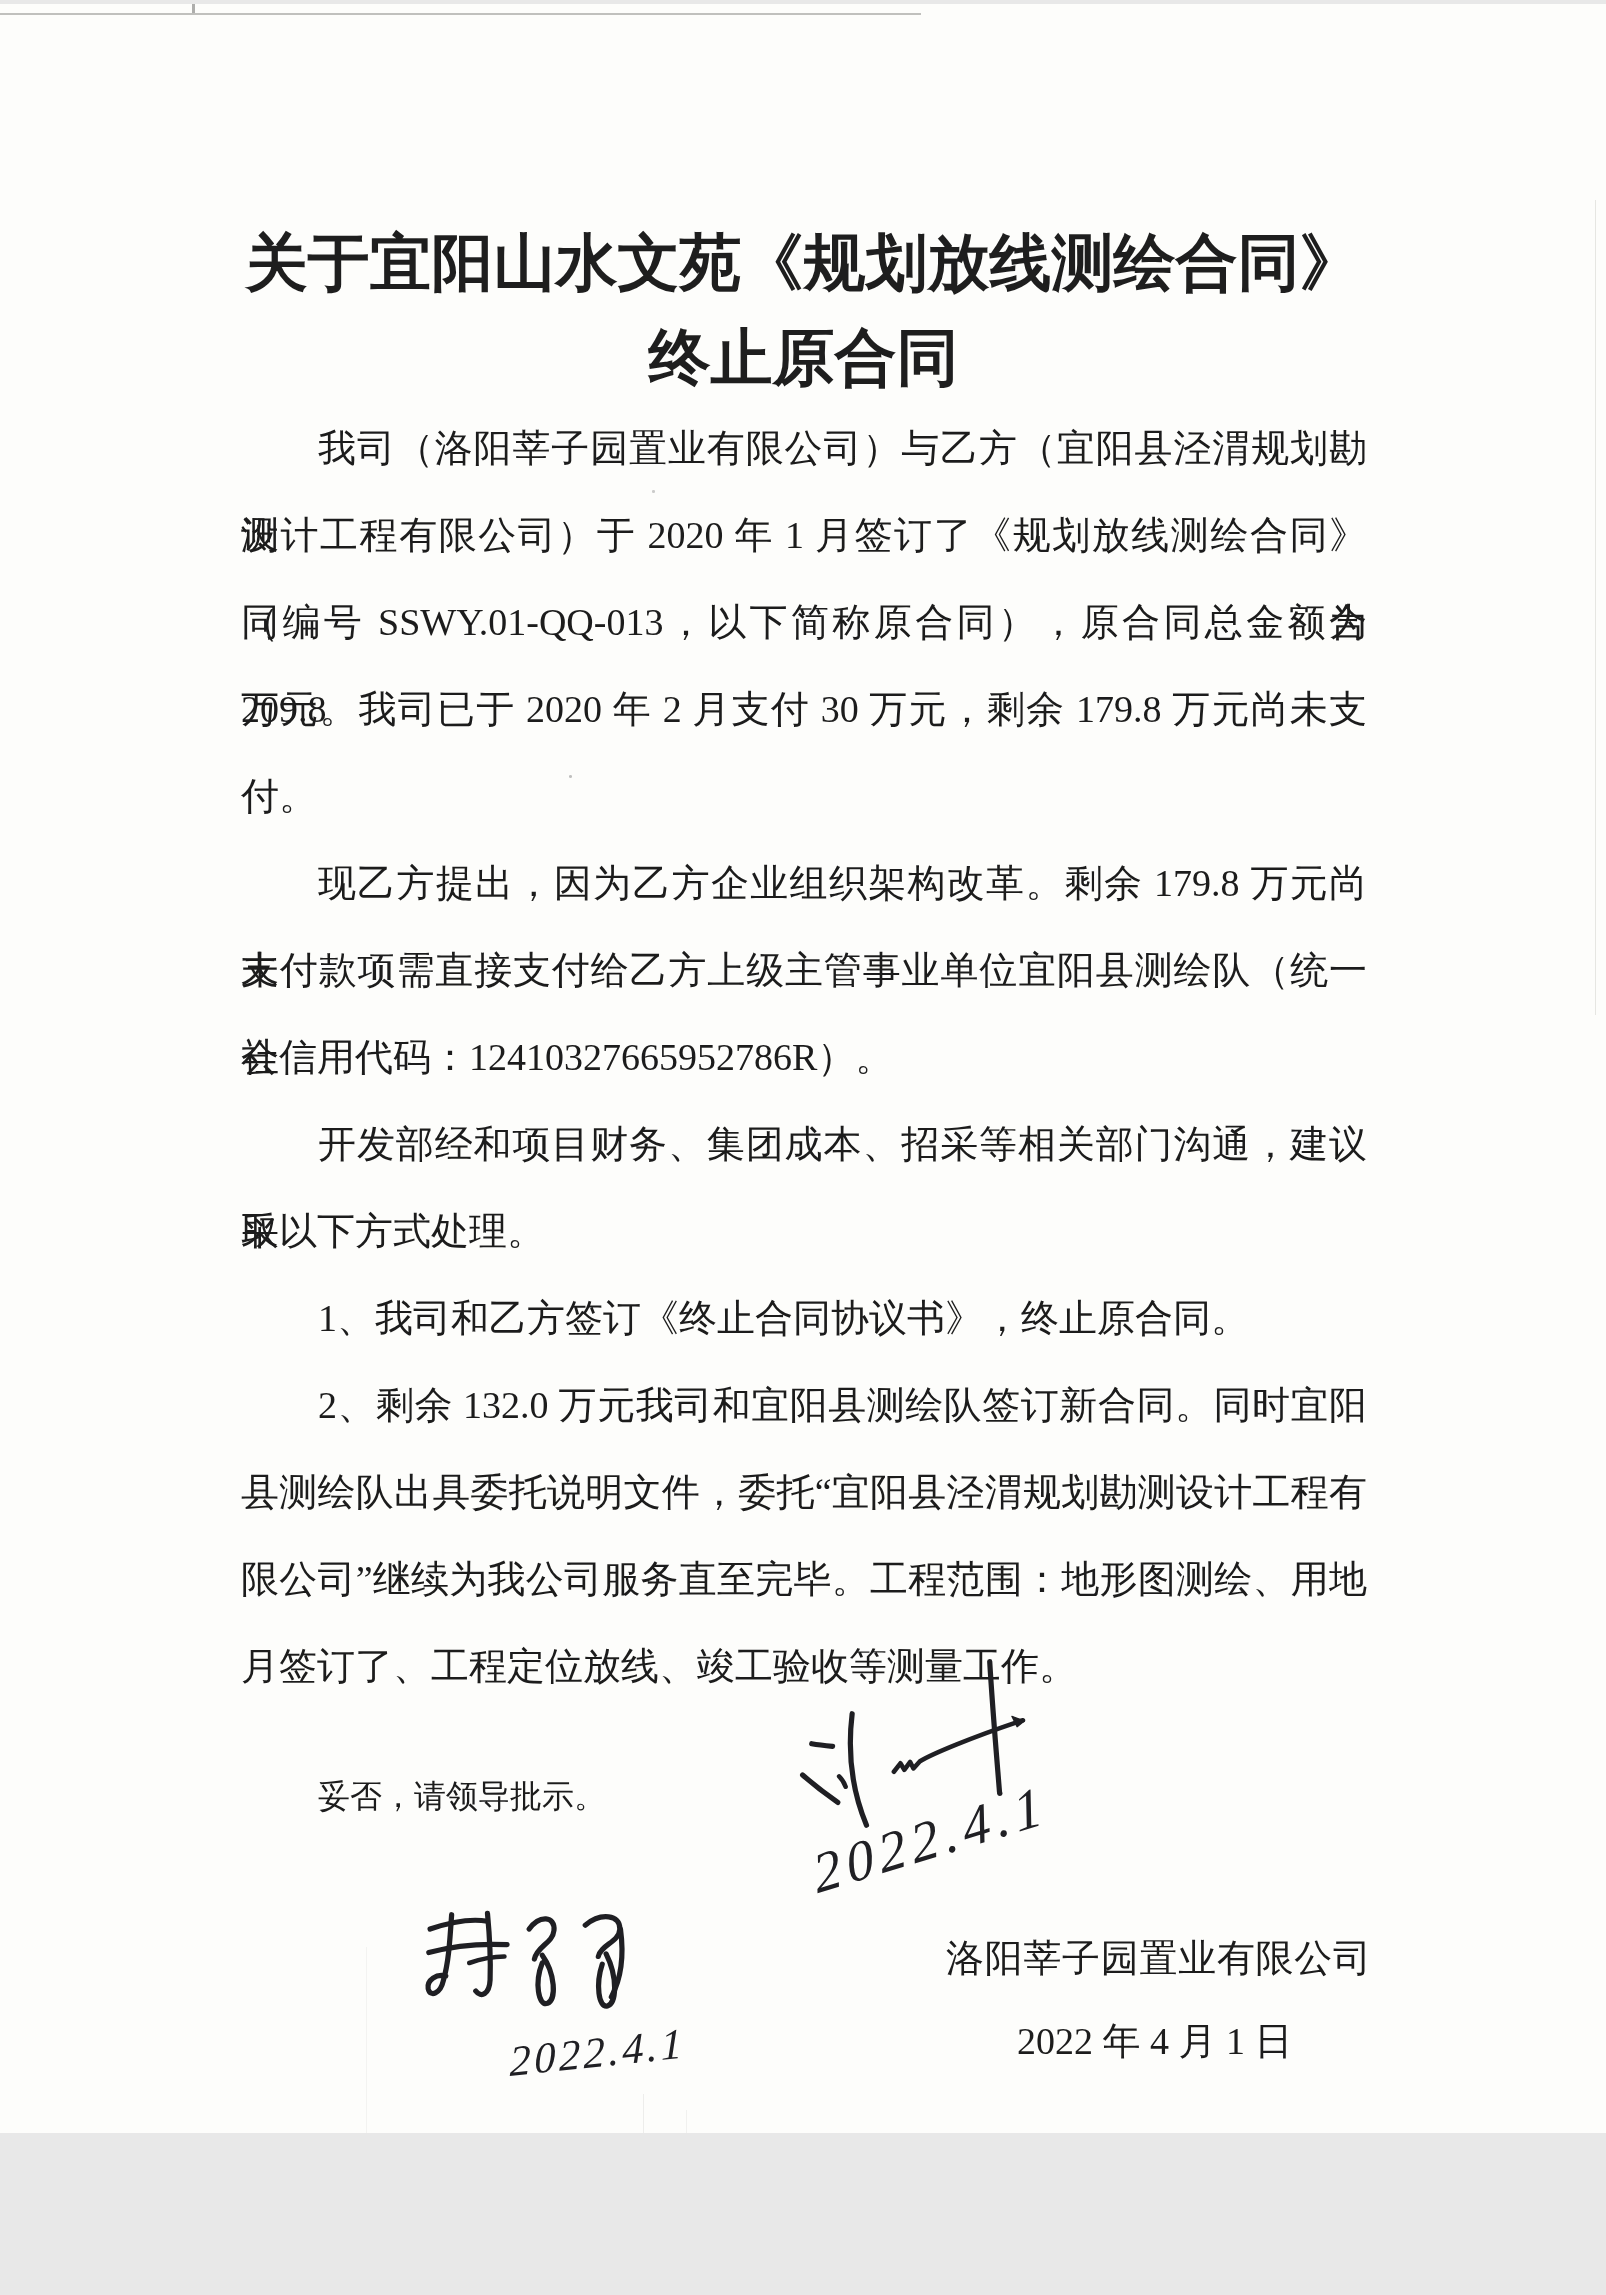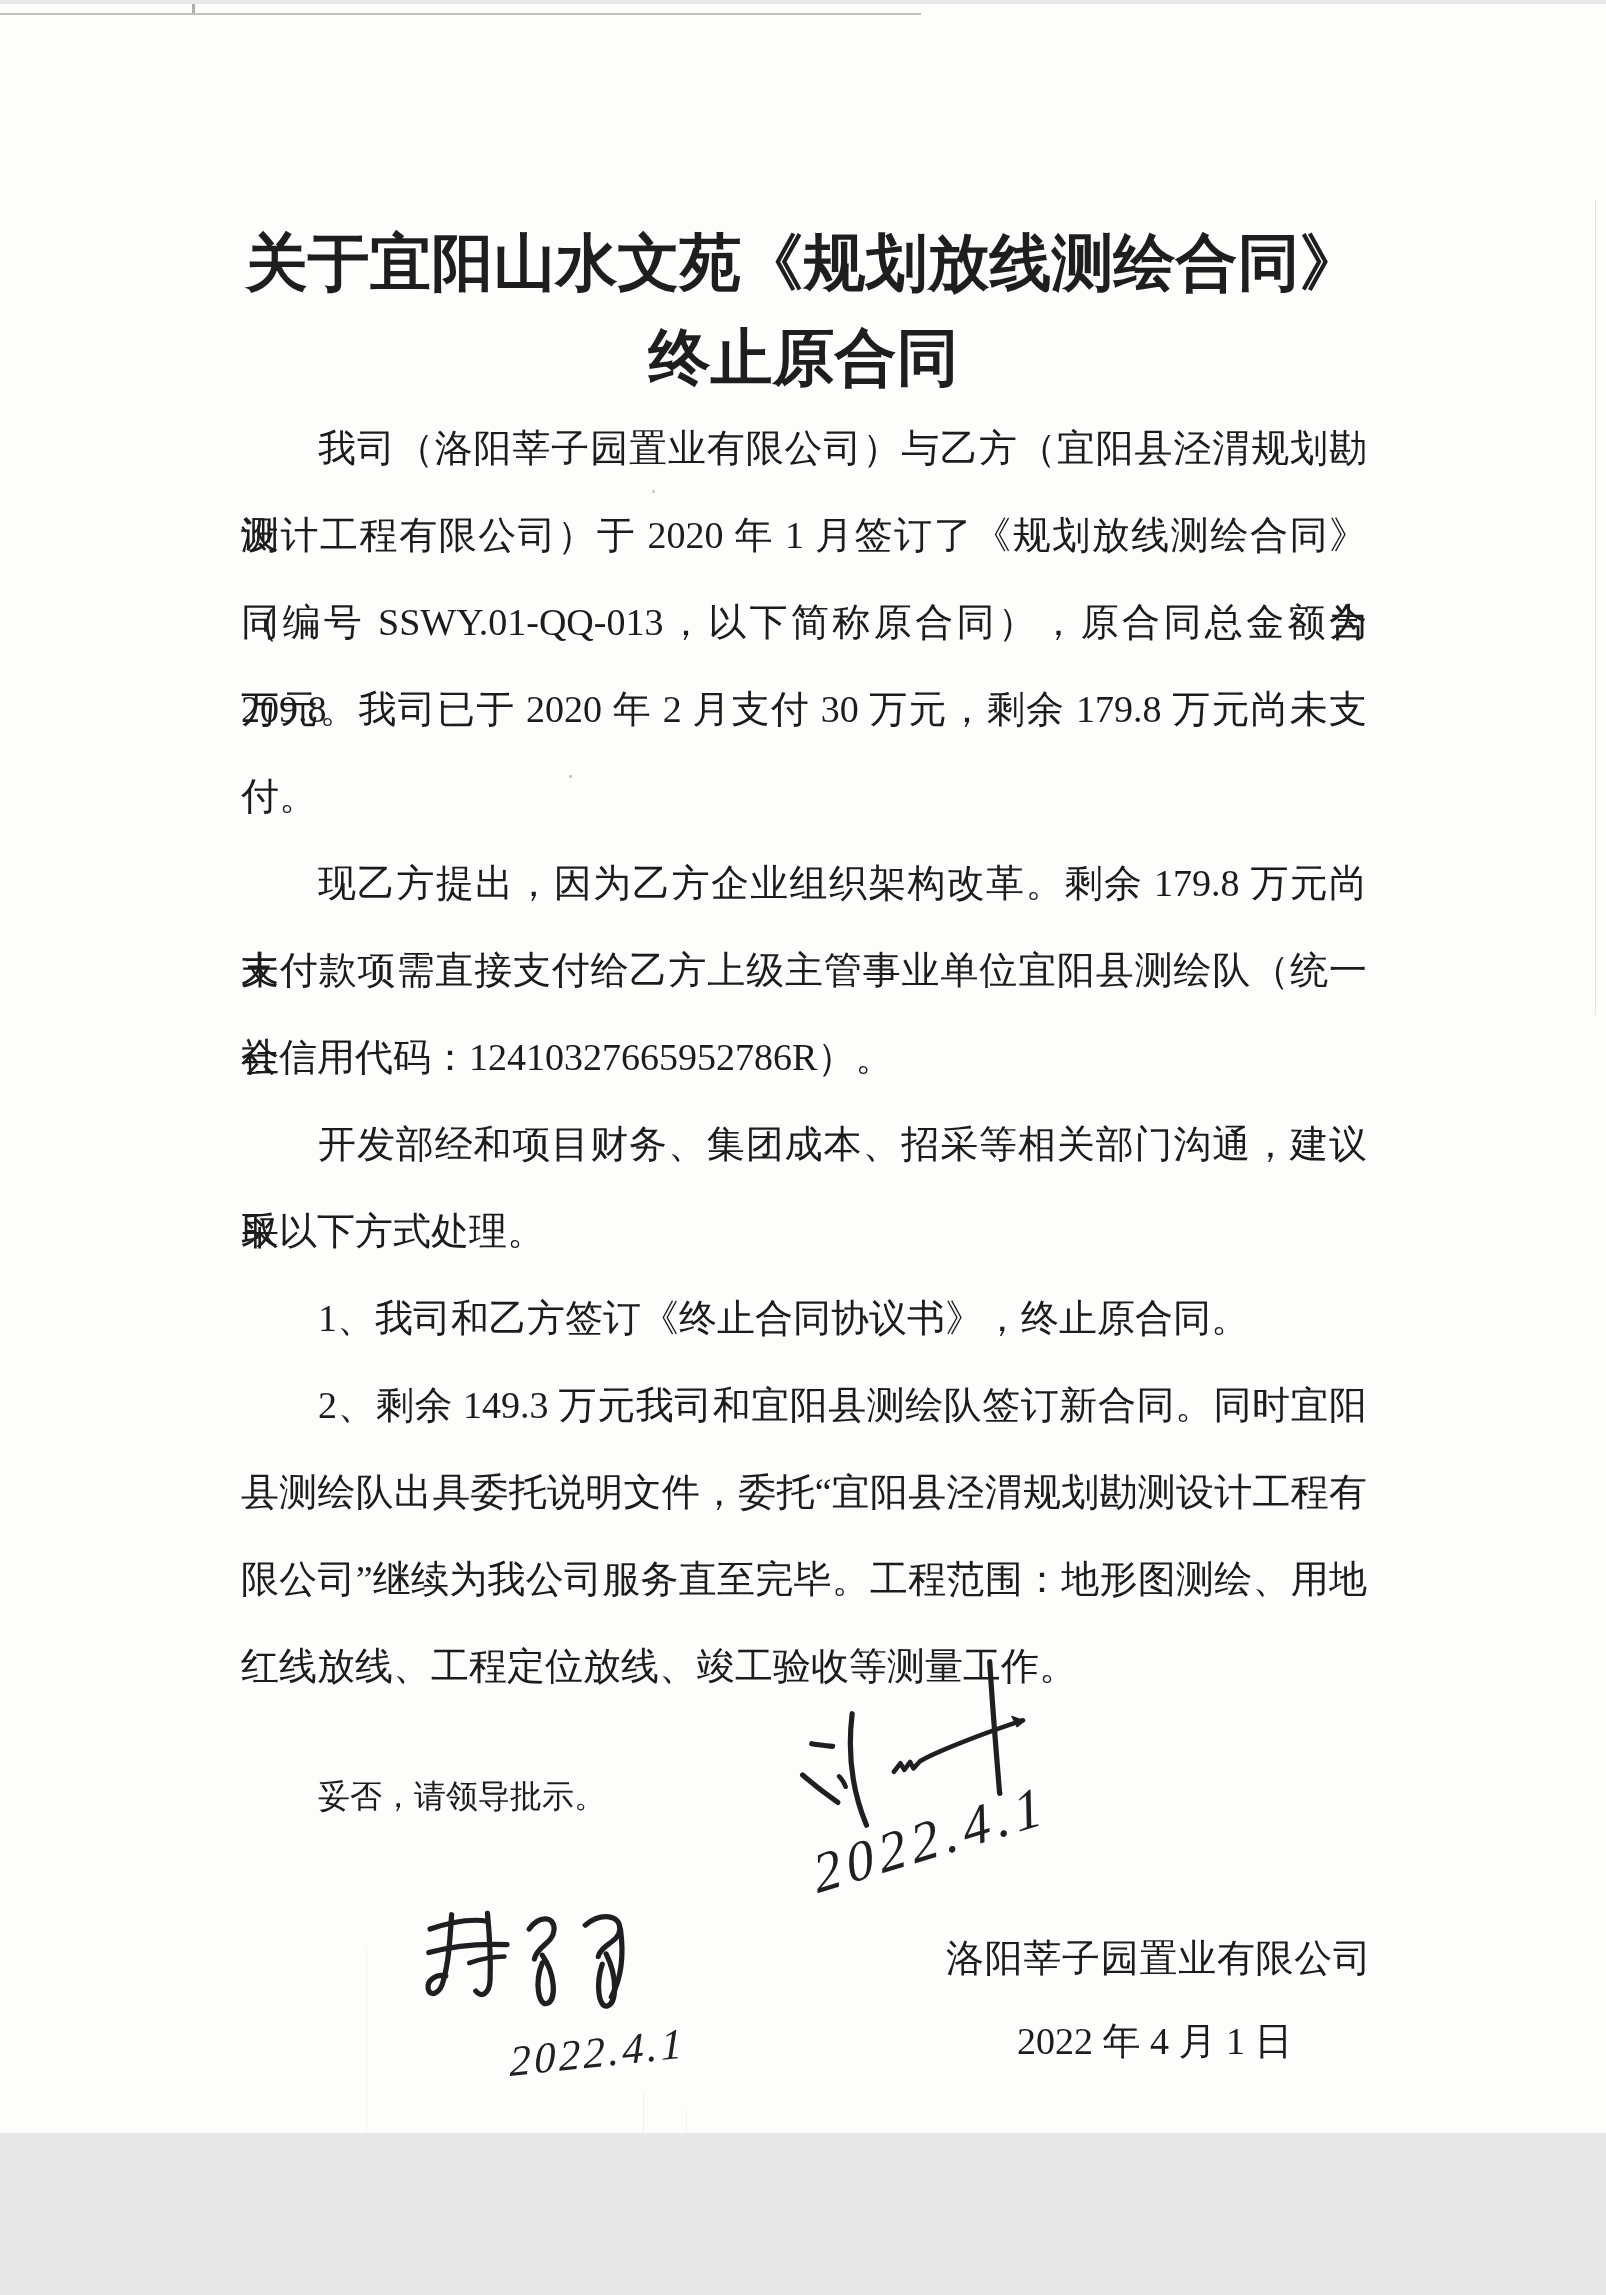--- a/index.html
+++ b/index.html
@@ -119,24 +119,24 @@
     <div class="ln">设计工程有限公司）于 2020 年 1 月签订了《规划放线测绘合同》（合</div>
     <div class="ln">同编号 SSWY.01-QQ-013，以下简称原合同），原合同总金额为 209.8</div>
     <div class="ln">万元。我司已于 2020 年 2 月支付 30 万元，剩余 179.8 万元尚未支</div>
     <div class="ln short">付。</div>
     <div class="ln ind">现乙方提出，因为乙方企业组织架构改革。剩余 179.8 万元尚未</div>
     <div class="ln">支付款项需直接支付给乙方上级主管事业单位宜阳县测绘队（统一社</div>
     <div class="ln short">会信用代码：12410327665952786R）。</div>
     <div class="ln ind">开发部经和项目财务、集团成本、招采等相关部门沟通，建议采</div>
     <div class="ln short">取以下方式处理。</div>
     <div class="ln ind short">1、我司和乙方签订《终止合同协议书》，终止原合同。</div>
-    <div class="ln ind">2、剩余 149.3 万元我司和宜阳县测绘队签订新合同。同时宜阳</div>
+    <div class="ln ind">2、剩余 132.0 万元我司和宜阳县测绘队签订新合同。同时宜阳</div>
     <div class="ln">县测绘队出具委托说明文件，委托“宜阳县泾渭规划勘测设计工程有</div>
     <div class="ln">限公司”继续为我公司服务直至完毕。工程范围：地形图测绘、用地</div>
-    <div class="ln short">红线放线、工程定位放线、竣工验收等测量工作。</div>
+    <div class="ln short">月签订了、工程定位放线、竣工验收等测量工作。</div>
   </div>
 
   <div class="approval-line">妥否，请领导批示。</div>
 
   <svg class="sig-svg sig-right" width="326" height="235" viewBox="0 0 500 360">
     <path d="M 64,188 C 76,190 86,191 96,192"></path>
     <path class="thin" d="M 106,238 C 111,243 114,248 116,254"></path>
     <path d="M 126,142 C 119,200 125,258 148,313"></path>
     <path d="M 50,236 C 66,250 84,264 104,278"></path>
     <path class="thin" d="M 190,231 L 200,218 L 206,228 L 215,216 L 220,226 L 230,215 C 248,204 310,178 388,152"></path>

